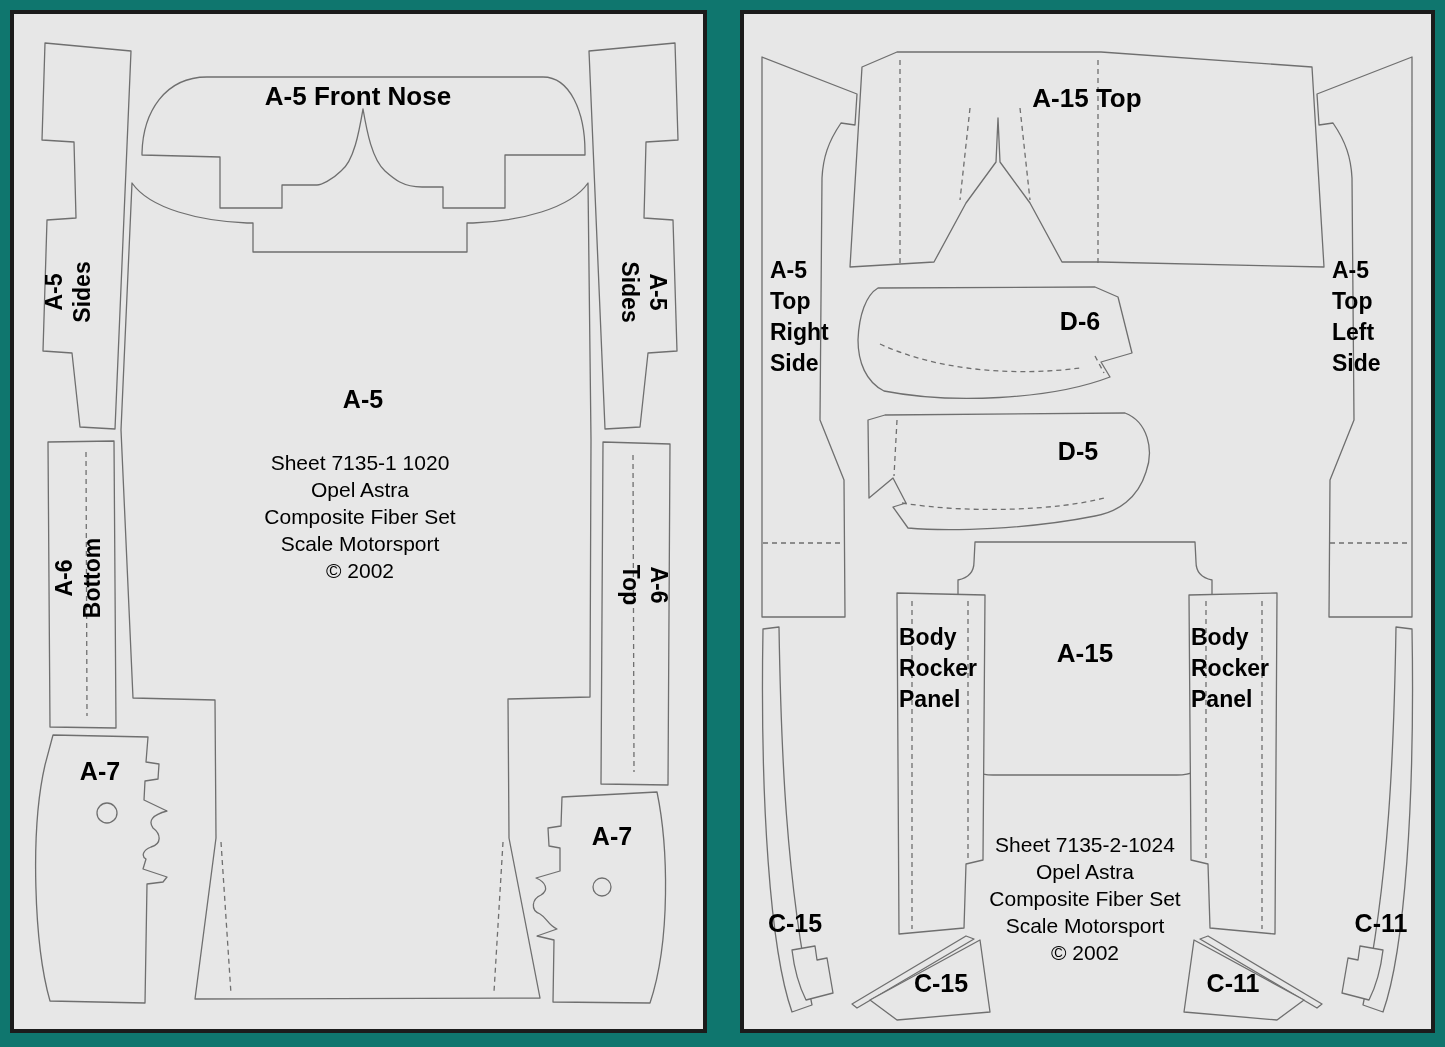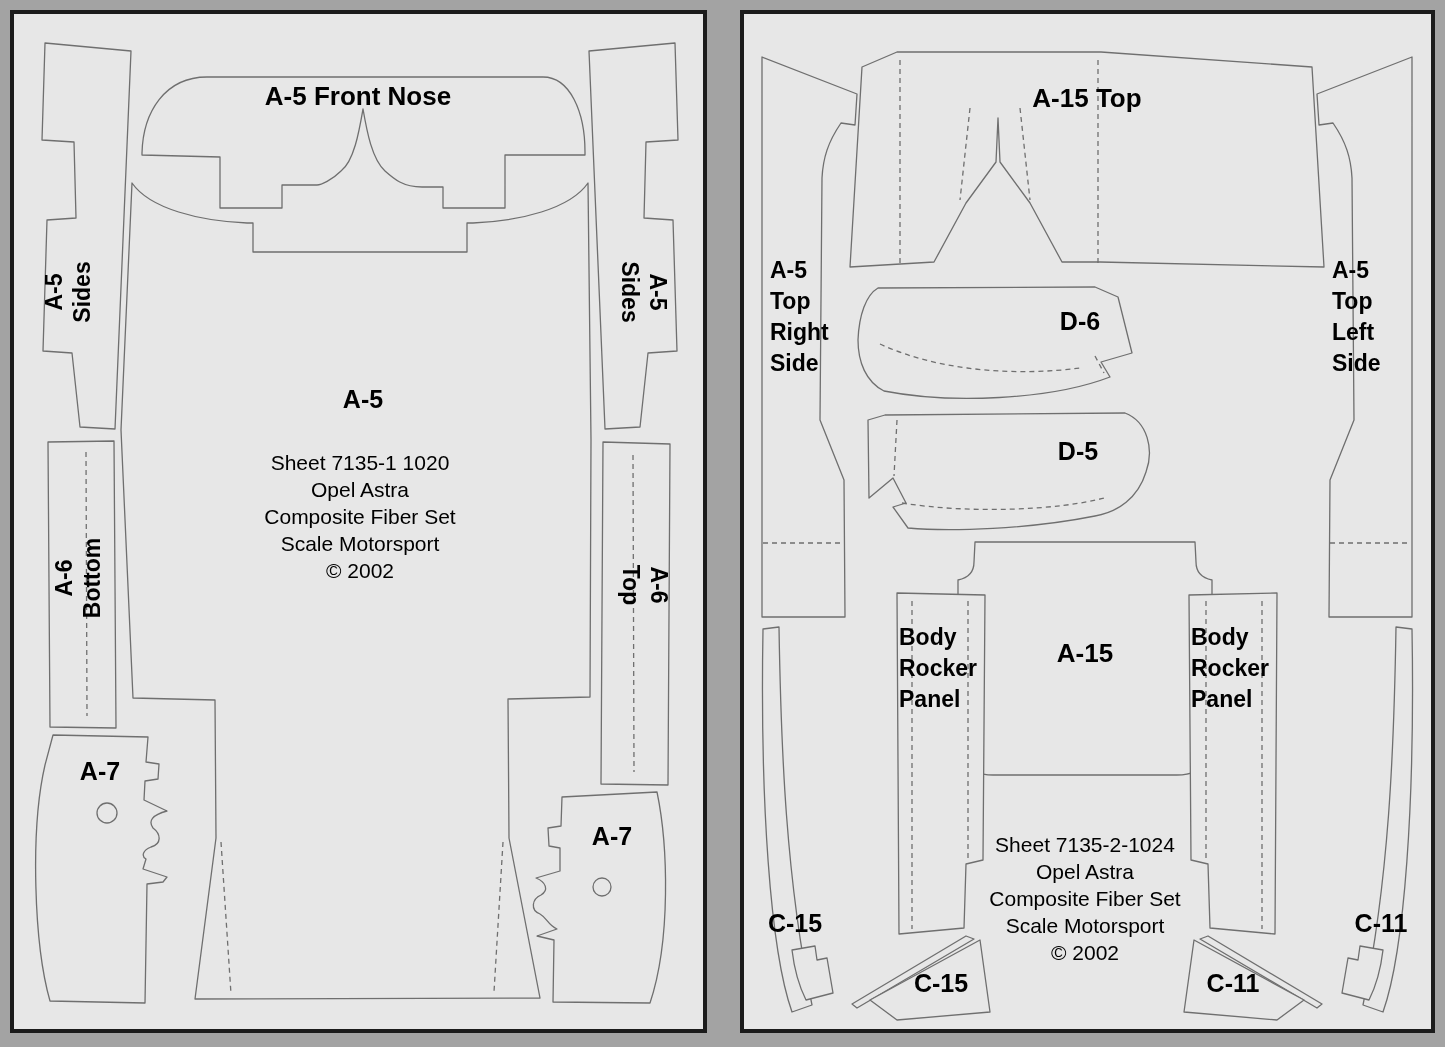--- a/index.html
+++ b/index.html
@@ -1,16 +1,16 @@
 <!DOCTYPE html>
 <html><head>
 <meta charset="utf-8">
 <style>
   html,body{margin:0;padding:0;background:#ffffff;}
-  .page{position:relative;width:1445px;height:1047px;background:#a3a3a3;overflow:hidden;}
+  .page{position:relative;width:1445px;height:1047px;background:#0f766e;overflow:hidden;}
   svg{display:block;}
   .piece{fill:#e7e7e7;stroke:#6f6f6f;stroke-width:1.3;stroke-linejoin:round;}
   .fold{fill:none;stroke:#6f6f6f;stroke-width:1.3;stroke-dasharray:5 4;}
   .panel{fill:#e7e7e7;stroke:#1b1b1b;stroke-width:4;}
   text{fill:#000000;font-family:"Liberation Sans",sans-serif;}
   .lbl{font-weight:700;font-size:23px;}
   .lbl-lg{font-weight:700;font-size:26px;}
   .lbl-md{font-weight:700;font-size:25px;}
   .info{font-weight:400;font-size:21px;}
   .mid{text-anchor:middle;}

